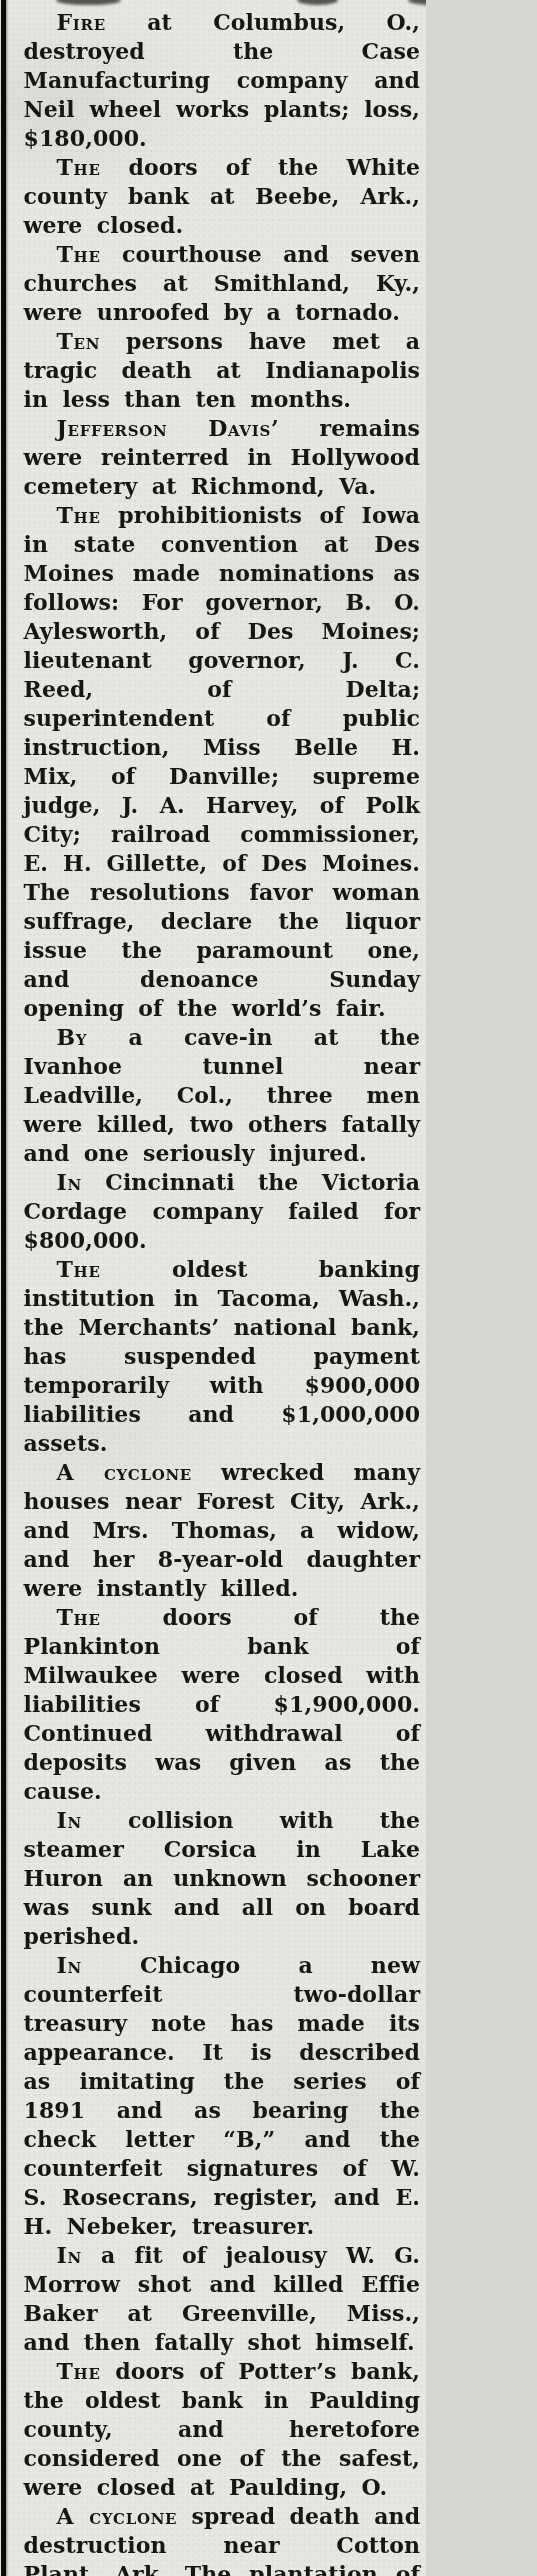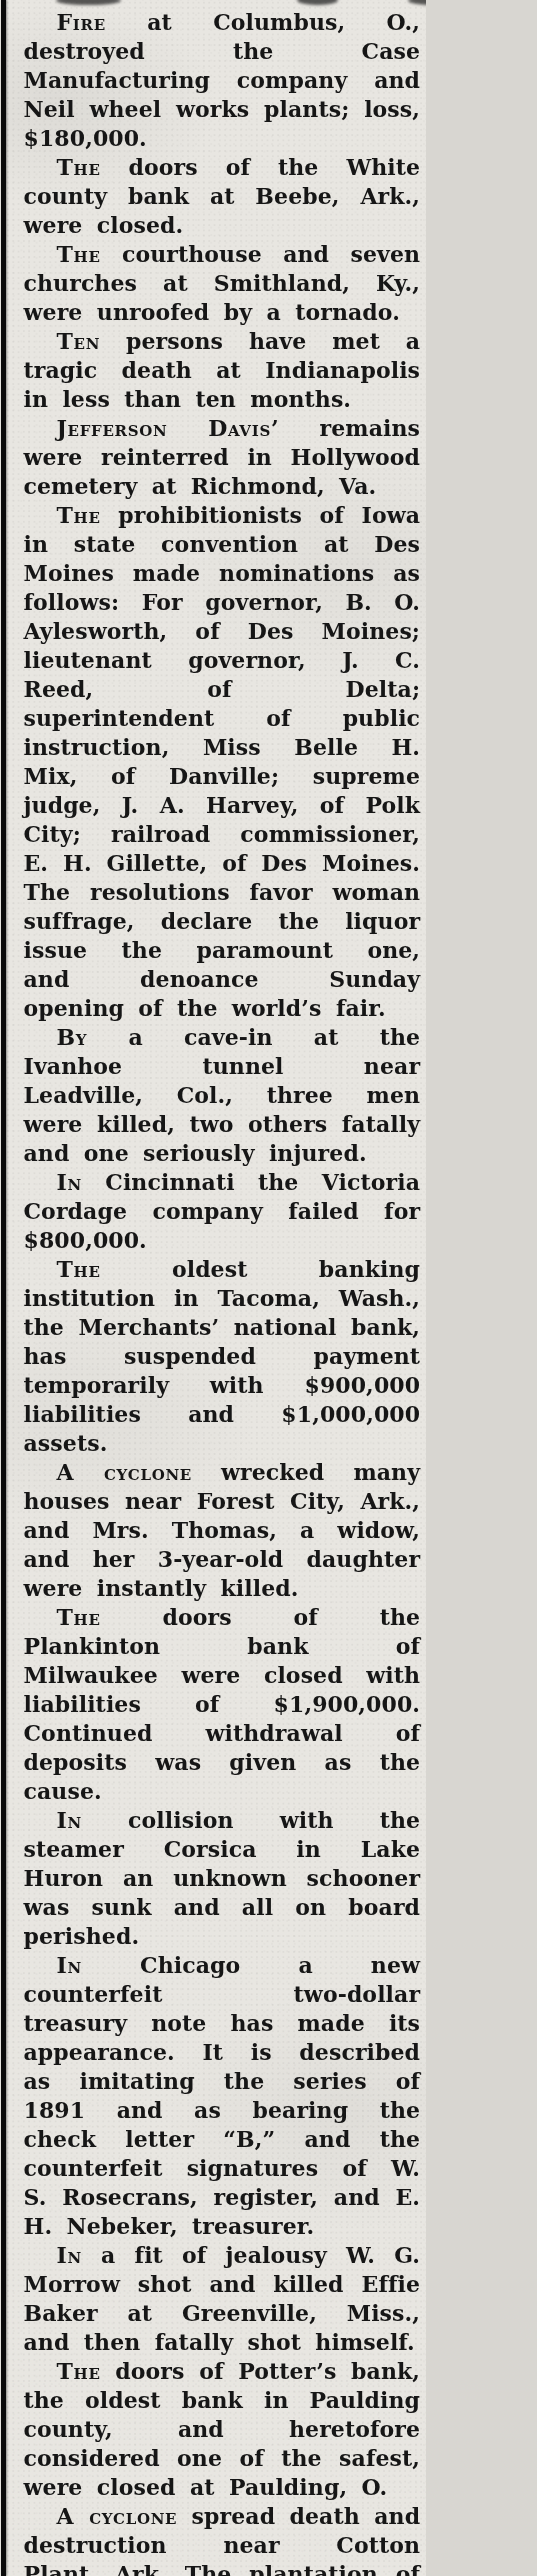--- a/index.html
+++ b/index.html
@@ -93,21 +93,21 @@
   <p class="item"><span class="lead">Jefferson Davis’</span><span class="rest"> remains were reinterred in Hollywood cemetery at Richmond, Va.</span></p>
 
   <p class="item"><span class="lead">The</span><span class="rest"> prohibitionists of Iowa in state convention at Des Moines made nominations as follows: For governor, B. O. Aylesworth, of Des Moines; lieutenant governor, J. C. Reed, of Delta; superintendent of public instruction, Miss Belle H. Mix, of Danville; supreme judge, J. A. Harvey, of Polk City; railroad commissioner, E. H. Gillette, of Des Moines. The resolutions favor woman suffrage, declare the liquor issue the paramount one, and denoance Sunday opening of the world’s fair.</span></p>
 
   <p class="item"><span class="lead">By</span><span class="rest"> a cave-in at the Ivanhoe tunnel near Leadville, Col., three men were killed, two others fatally and one seriously injured.</span></p>
 
   <p class="item"><span class="lead">In</span><span class="rest"> Cincinnati the Victoria Cordage company failed for $800,000.</span></p>
 
   <p class="item"><span class="lead">The</span><span class="rest"> oldest banking institution in Tacoma, Wash., the Merchants’ national bank, has suspended payment temporarily with $900,000 liabilities and $1,000,000 assets.</span></p>
 
-  <p class="item"><span class="lead">A cyclone</span><span class="rest"> wrecked many houses near Forest City, Ark., and Mrs. Thomas, a widow, and her 3-year-old daughter were instantly killed.</span></p>
+  <p class="item"><span class="lead">A cyclone</span><span class="rest"> wrecked many houses near Forest City, Ark., and Mrs. Thomas, a widow, and her 8-year-old daughter were instantly killed.</span></p>
 
   <p class="item"><span class="lead">The</span><span class="rest"> doors of the Plankinton bank of Milwaukee were closed with liabilities of $1,900,000. Continued withdrawal of deposits was given as the cause.</span></p>
 
 
 
   <p class="item"><span class="lead">In</span><span class="rest"> collision with the steamer Corsica in Lake Huron an unknown schooner was sunk and all on board perished.</span></p>
 
   <p class="item"><span class="lead">In</span><span class="rest"> Chicago a new counterfeit two-dollar treasury note has made its appearance. It is described as imitating the series of 1891 and as bearing the check letter “B,” and the counterfeit signatures of W. S. Rosecrans, register, and E. H. Nebeker, treasurer.</span></p>
 
   <p class="item"><span class="lead">In</span><span class="rest"> a fit of jealousy W. G. Morrow shot and killed Effie Baker at Greenville, Miss., and then fatally shot himself.</span></p>

